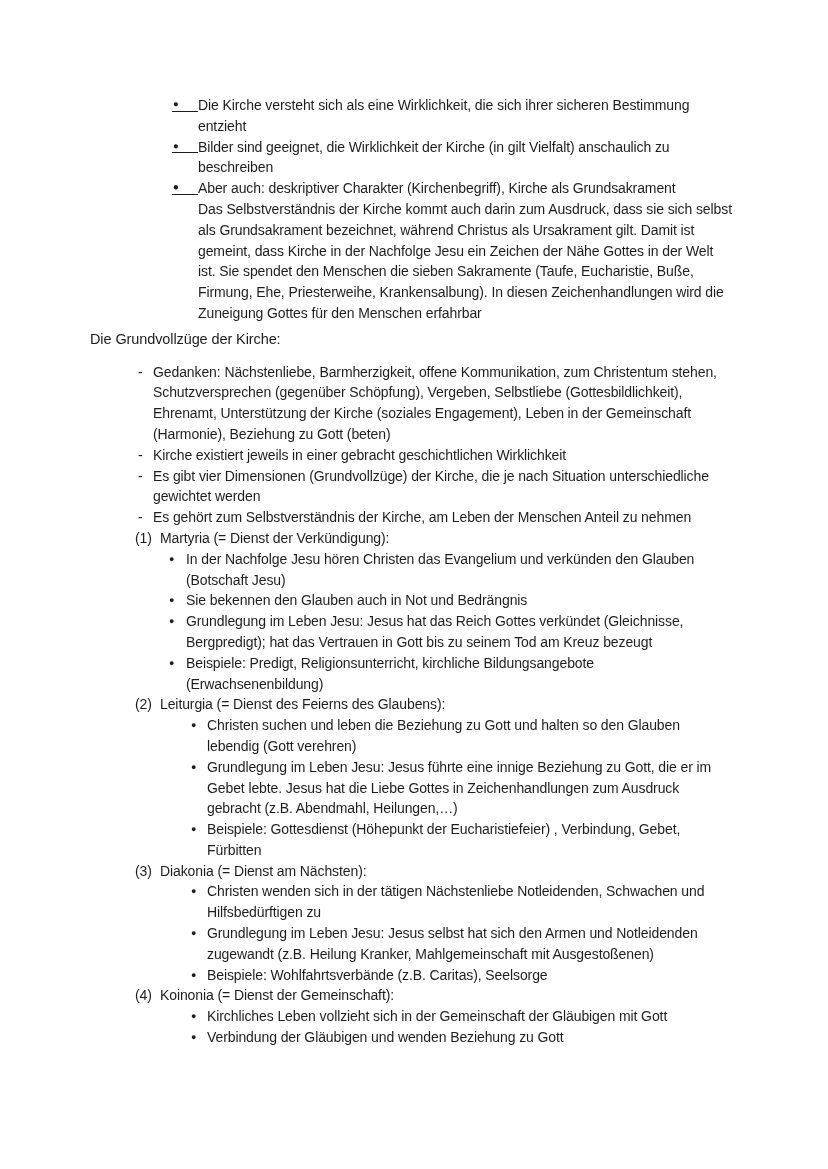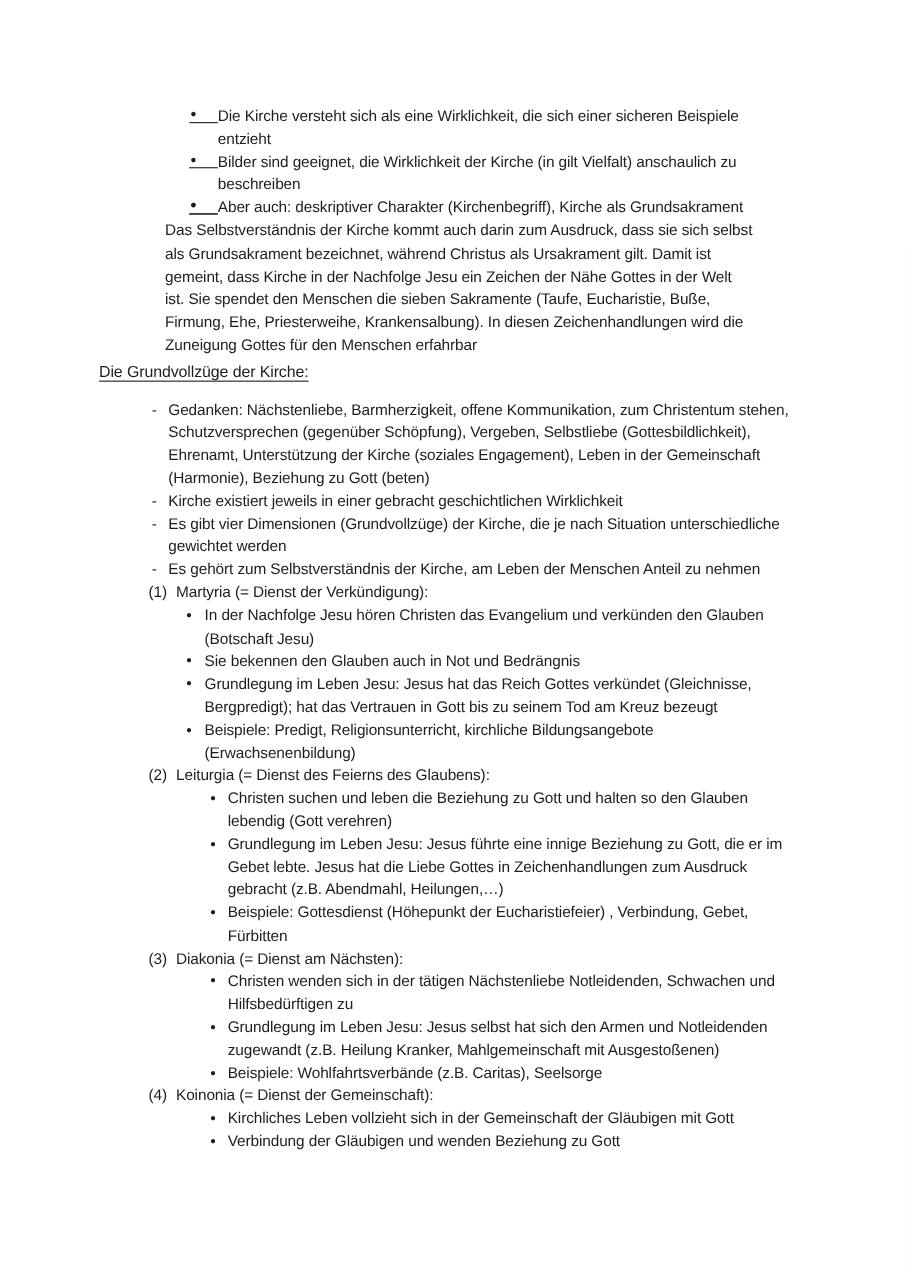--- a/index.html
+++ b/index.html
@@ -16,26 +16,26 @@
 
   
   .intro-item { position:relative; padding-left:108px; }
   .intro-marker {
     position:absolute; left:82px; top:2px;
     width:26px; height:14.5px;
     border-bottom:1.4px solid currentColor;
     font-size:9.5px; line-height:14px; letter-spacing:0;
     padding-left:1px; box-sizing:border-box;
   }
-  .continuation { margin-left:60px; white-space:pre-line; }
+  .continuation { margin-left:108px; white-space:pre-line; }
 
   
   .heading {
     margin:5px 0 0 0; font-size:14.5px; font-weight:normal;
-    text-decoration:underline; text-underline-offset:2.5px;
+    text-underline-offset:2.5px;
   }
 
   
   .dash-list { margin-top:12px; }
   .dash-item { position:relative; padding-left:63px; }
   .dash-marker { position:absolute; left:48px; top:0; }
 
   
   .num-title { position:relative; padding-left:70px; }
   .num-marker { position:absolute; left:45px; top:0; }
@@ -47,21 +47,21 @@
   .lvl-b .sub-item { padding-left:117px; }
   .lvl-b .sub-marker { left:101px; }
 </style>
 </head>
 <body>
 
 <div class="page" style="background: rgb(255, 255, 255); color: rgb(29, 29, 29);">
   <ul class="intro-list">
       <li class="intro-item">
         <span class="intro-marker">●</span>
-        <span class="item-text">Die Kirche versteht sich als eine Wirklichkeit, die sich einer sicheren Beispiele
+        <span class="item-text">Die Kirche versteht sich als eine Wirklichkeit, die sich ihrer sicheren Bestimmung
 entzieht</span>
       </li>
       <li class="intro-item">
         <span class="intro-marker">●</span>
         <span class="item-text">Bilder sind geeignet, die Wirklichkeit der Kirche (in gilt Vielfalt) anschaulich zu
 beschreiben</span>
       </li>
       <li class="intro-item">
         <span class="intro-marker">●</span>
       </li>

